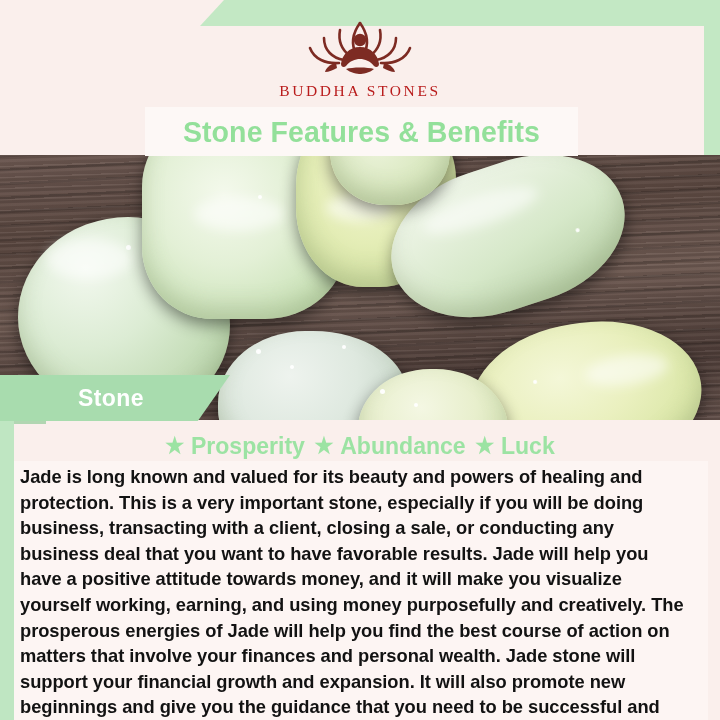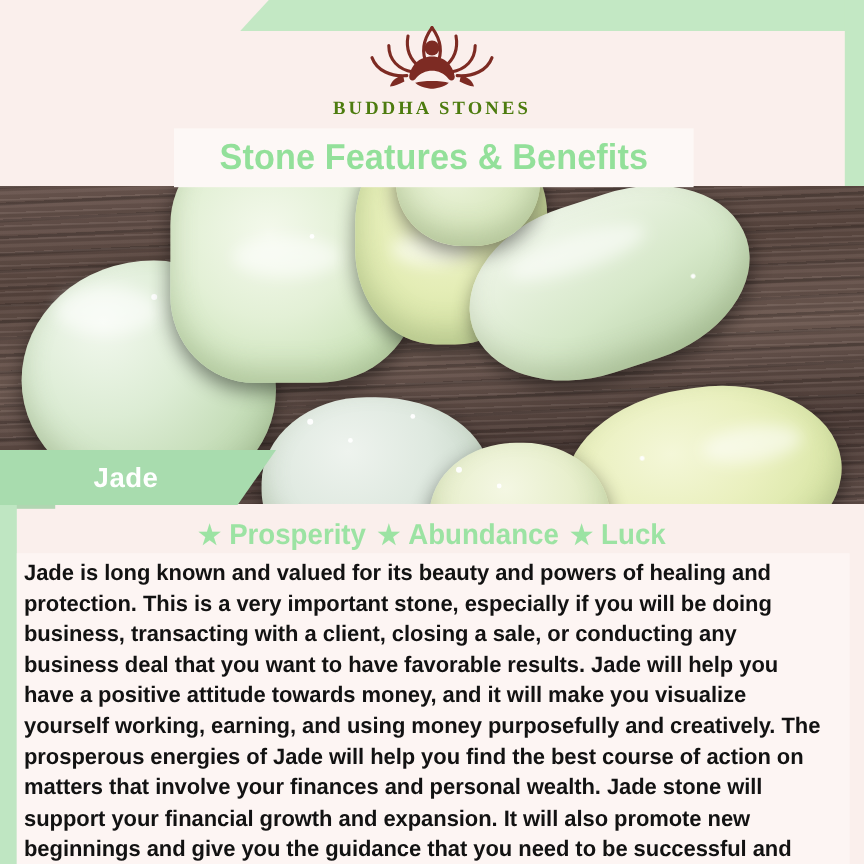--- a/index.html
+++ b/index.html
@@ -33,21 +33,21 @@
   
   .logo{
     position:absolute;left:0;right:0;top:14px;height:92px;
     display:flex;flex-direction:column;align-items:center;justify-content:flex-start;
     z-index:6;
   }
   .logo-mark{width:132px;height:66px;display:block;}
   .logo-word{
     margin-top:2px;
     font-family:"Liberation Serif", serif;
-    font-size:15.5px;letter-spacing:2.6px;color:#4d7c0f;font-weight:700;
+    font-size:15.5px;letter-spacing:2.6px;color:#b91c1c;font-weight:400;
     white-space:nowrap;
   }
 
   
   .title-band{
     position:absolute;left:145px;top:107px;width:433px;height:49px;
     background:#fdf8f6;z-index:5;
   }
   .title-text{
     position:absolute;left:145px;top:107px;width:433px;height:49px;
@@ -225,21 +225,21 @@
       <div class="s-body" style="border-radius:46%/48%;
         background:radial-gradient(ellipse at 40% 50%, #eaf2d8 0%, #dbe9c2 48%, #c5d7a9 100%);"></div>
     </div>
   </div>
 
   <div class="green-left-upper"></div>
   <div class="green-left-nub"></div>
   <div class="green-left-lower"></div>
 
   <div class="jade-band"></div>
-  <div class="jade-label">Jade</div>
+  <div class="jade-label">Stone</div>
 
   <div class="benefits">
     <span class="bi">
       <span class="star">★</span>
       <span>Prosperity</span>
     </span>
     <span class="bi">
       <span class="star">★</span>
       <span>Abundance</span>
     </span>

